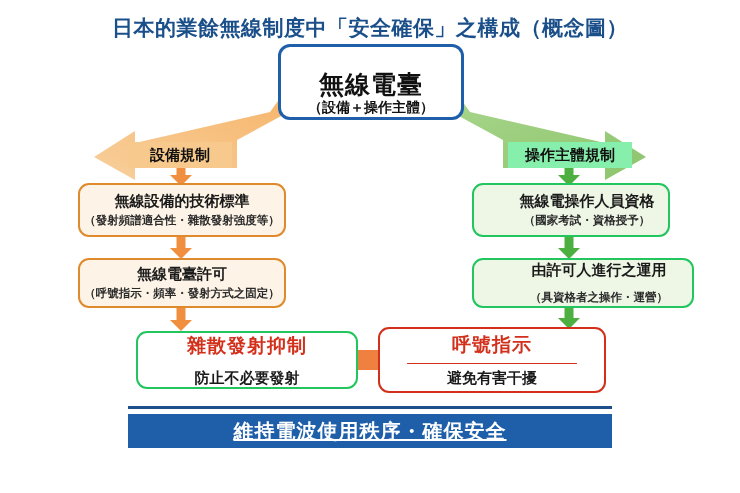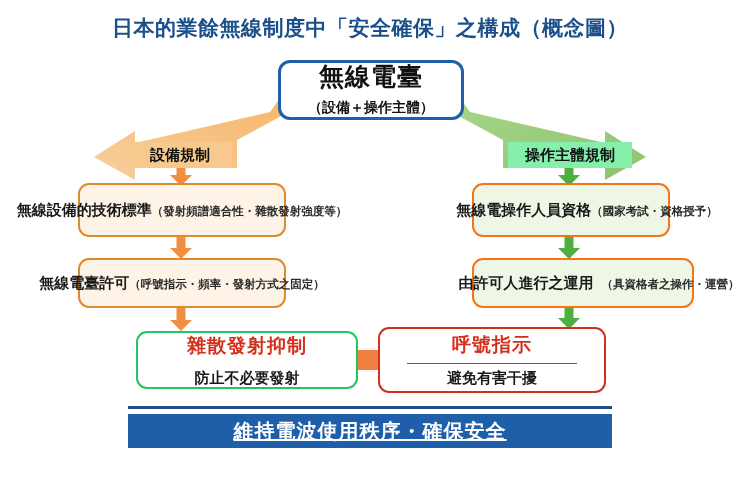--- a/index.html
+++ b/index.html
@@ -29,23 +29,23 @@
     font-weight: bold;
     color: #1b4f8a;
     letter-spacing: 0.5px;
     white-space: nowrap;
   }
 
   
   #center-box {
     position: absolute;
     left: 278px;
-    top: 60px;
+    top: 44px;
     width: 186px;
-    height: 60px;
+    height: 76px;
     border: 3px solid #1f5fa9;
     border-radius: 12px;
     background: #ffffff;
     box-sizing: border-box;
     display: flex;
     flex-direction: column;
     align-items: center;
     justify-content: flex-end;
     z-index: 6;
   }
@@ -53,21 +53,21 @@
     font-size: 25px;
     font-weight: bold;
     color: #111111;
     line-height: 1.05;
     letter-spacing: 1px;
   }
   #center-box .sub {
     font-size: 14px;
     font-weight: bold;
     color: #111111;
-    margin-top: 10px;
+    margin-top: 2px;
   }
 
   
   #arrow-layer {
     position: absolute;
     left: 0;
     top: 0;
     width: 740px;
     height: 493px;
     z-index: 2;
@@ -100,21 +100,21 @@
     width: 124px;
     background: #86efac;
   }
 
   
   .stage-box {
     position: absolute;
     box-sizing: border-box;
     border-radius: 11px;
     display: flex;
-    flex-direction: row;
+    flex-direction: column;
     align-items: center;
     justify-content: center;
     z-index: 5;
   }
   .stage-box .line1 {
     font-size: 15px;
     font-weight: bold;
     color: #1a1a1a;
     line-height: 1.15;
     white-space: nowrap;
@@ -124,21 +124,21 @@
     font-weight: bold;
     color: #2a2a2a;
     margin-top: 3px;
     white-space: nowrap;
   }
   .box-orange {
     border: 2px solid #e08a2e;
     background: #fdf3e6;
   }
   .box-green {
-    border: 2px solid #f97316;
+    border: 2px solid #22c55e;
     background: #eef7e6;
     padding-left: 32px;
   }
 
   #box-l1 { left: 78px; top: 183px; width: 208px; height: 54px; }
   #box-l2 { left: 78px; top: 258px; width: 208px; height: 50px; }
   #box-r1 { left: 472px; top: 183px; width: 198px; height: 54px; }
   #box-r2 { left: 472px; top: 258px; width: 222px; height: 50px; gap: 8px; }
 
   

